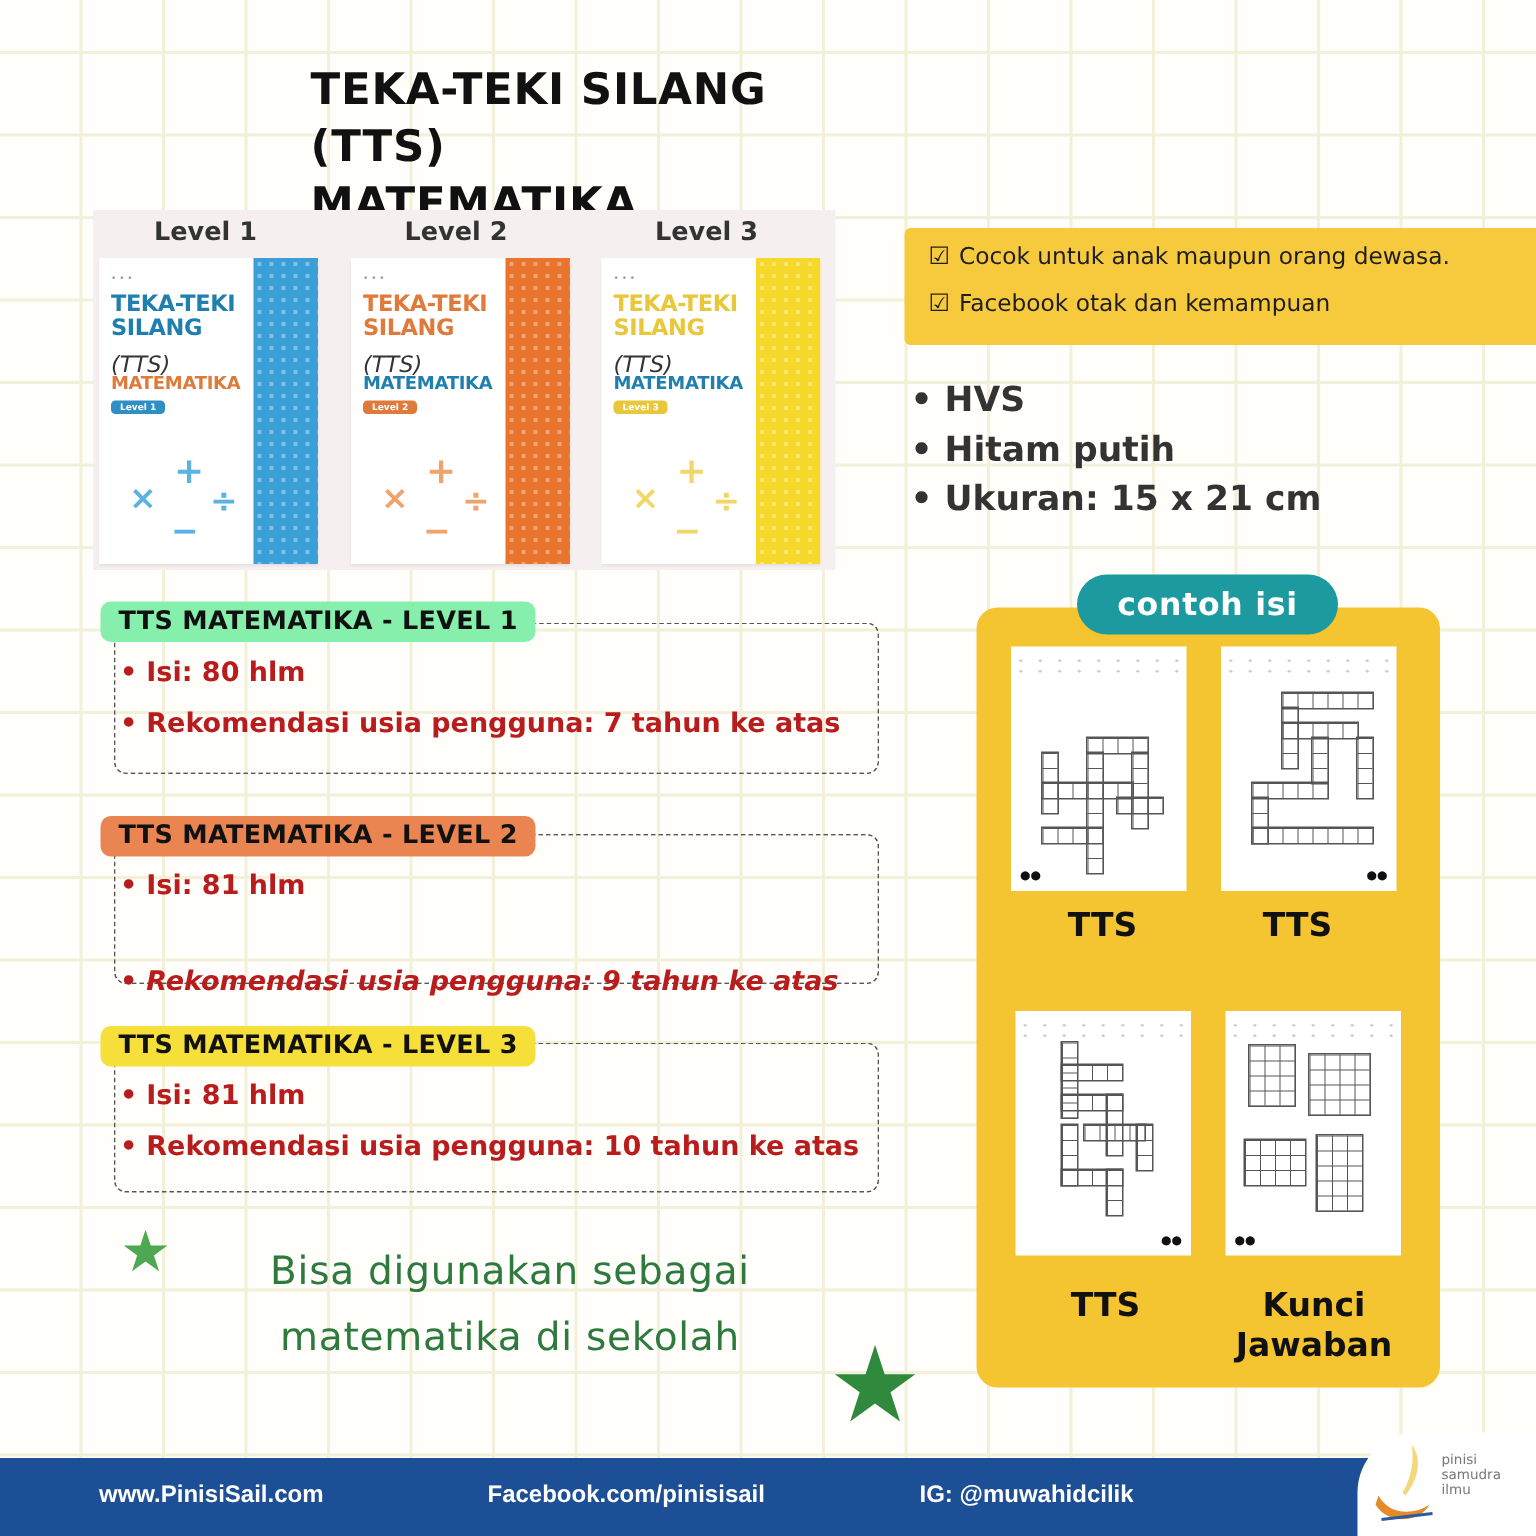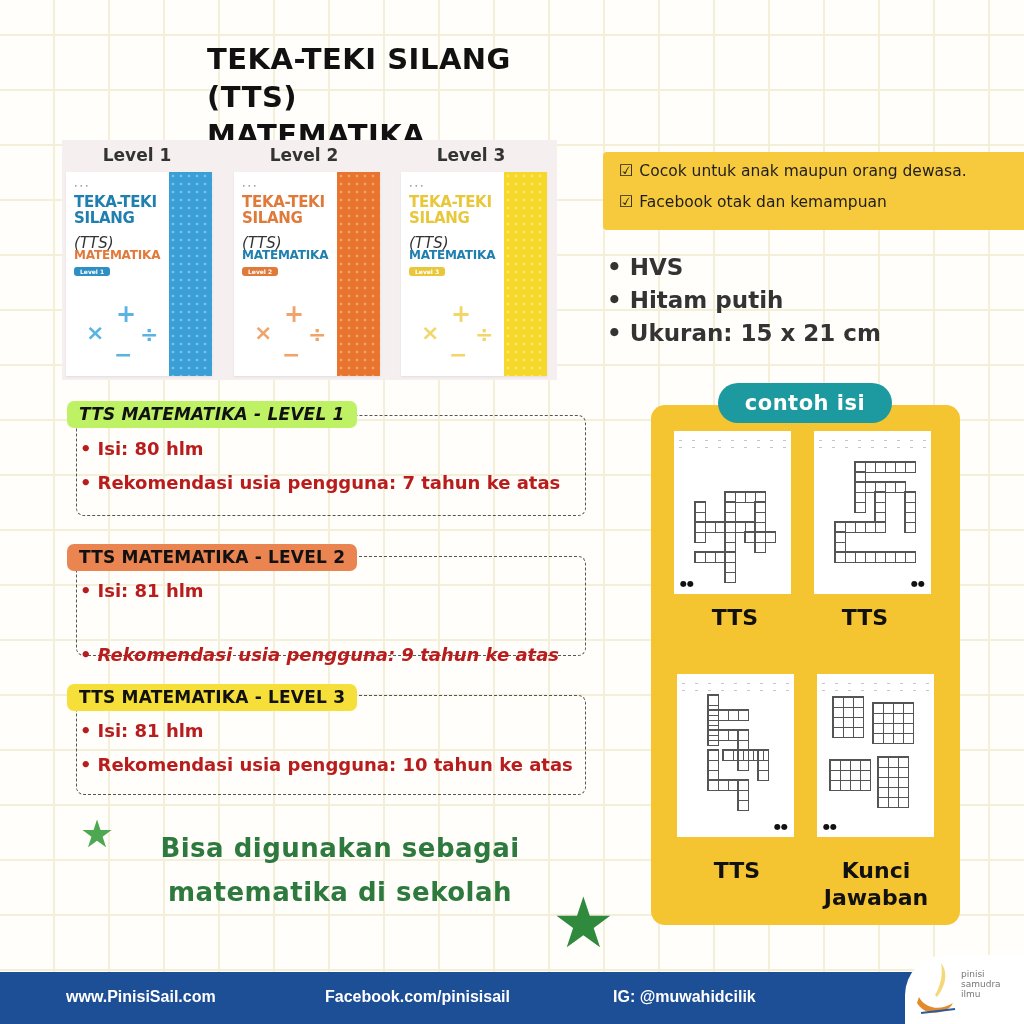--- a/index.html
+++ b/index.html
@@ -44,21 +44,21 @@
   .spec { left:607px; font-size:23px; font-weight:bold; color:#333; }
   .spec .dot { margin-right:8px; }
 
   
   .info-box { left:76px; width:508px; border:1.5px dashed #555; border-radius:8px; }
   .pill { left:67px; height:27px; border-radius:7px; font-weight:bold; font-size:17px; color:#111; padding:0 12px; line-height:27px; white-space:nowrap; letter-spacing:0.2px; }
   .info-line { left:80px; font-size:18px; font-weight:bold; color:#b91c1c; }
   .info-line .dot { margin-right:6px; }
 
   
-  .slogan { left:60px; top:826px; width:560px; text-align:center; color:#2e7a3e; font-weight:bold; font-size:26px; line-height:44px; letter-spacing:0.5px; }
+  .slogan { left:60px; top:826px; width:560px; text-align:center; color:#2e7a3e; font-weight:normal; font-size:26px; line-height:44px; letter-spacing:0.5px; }
   .star { line-height:1; color:#3f9b49; }
 
   
   .sample-panel { left:651px; top:405px; width:309px; height:520px; background:#f5c431; border-radius:14px; }
   .sample-pill { left:718px; top:383px; width:174px; height:40px; background:#1c9aa0; border-radius:20px; color:#fff; font-weight:bold; font-size:21px; text-align:center; line-height:40px; letter-spacing:0.5px; }
   .thumb { background:#fff; width:117px; height:163px; overflow:hidden; }
   .thumb .dots { position:absolute; left:0; right:0; height:14px;
     background-image: radial-gradient(#b8b8b8 1.2px, transparent 1.3px);
     background-size:13px 7px; opacity:0.8; }
   .thumb .grid { position:absolute; border:1px solid #555;
@@ -149,21 +149,21 @@
   <span class="dot">•</span><span>HVS</span>
 </div>
 <div class="abs spec" style="top:287px;">
   <span class="dot">•</span><span>Hitam putih</span>
 </div>
 <div class="abs spec" style="top:320px;">
   <span class="dot">•</span><span>Ukuran: 15 x 21 cm</span>
 </div>
 
 <div class="abs info-box" style="top:415px;height:99px;"></div>
-<div class="abs pill" style="top:401px;background:#bef264;font-style:italic;">TTS MATEMATIKA - LEVEL 1</div>
+<div class="abs pill" style="top:401px;background:#86efac;">TTS MATEMATIKA - LEVEL 1</div>
 <div class="abs info-line" style="top:438px;"><span class="dot">•</span><span>Isi: 80 hlm</span></div>
 <div class="abs info-line" style="top:472px;"><span class="dot">•</span><span>Rekomendasi usia pengguna: 7 tahun ke atas</span></div>
 
 <div class="abs info-box" style="top:556px;height:98px;"></div>
 <div class="abs pill" style="top:544px;background:#ea8552;">TTS MATEMATIKA - LEVEL 2</div>
 <div class="abs info-line" style="top:580px;"><span class="dot">•</span><span>Isi: 81 hlm</span></div>
 <div class="abs info-line" style="top:644px;font-style:italic;"><span class="dot">•</span><span>Rekomendasi usia pengguna: 9 tahun ke atas</span></div>
 
 <div class="abs info-box" style="top:695px;height:98px;"></div>
 <div class="abs pill" style="top:684px;background:#f7df3a;">TTS MATEMATIKA - LEVEL 3</div>

